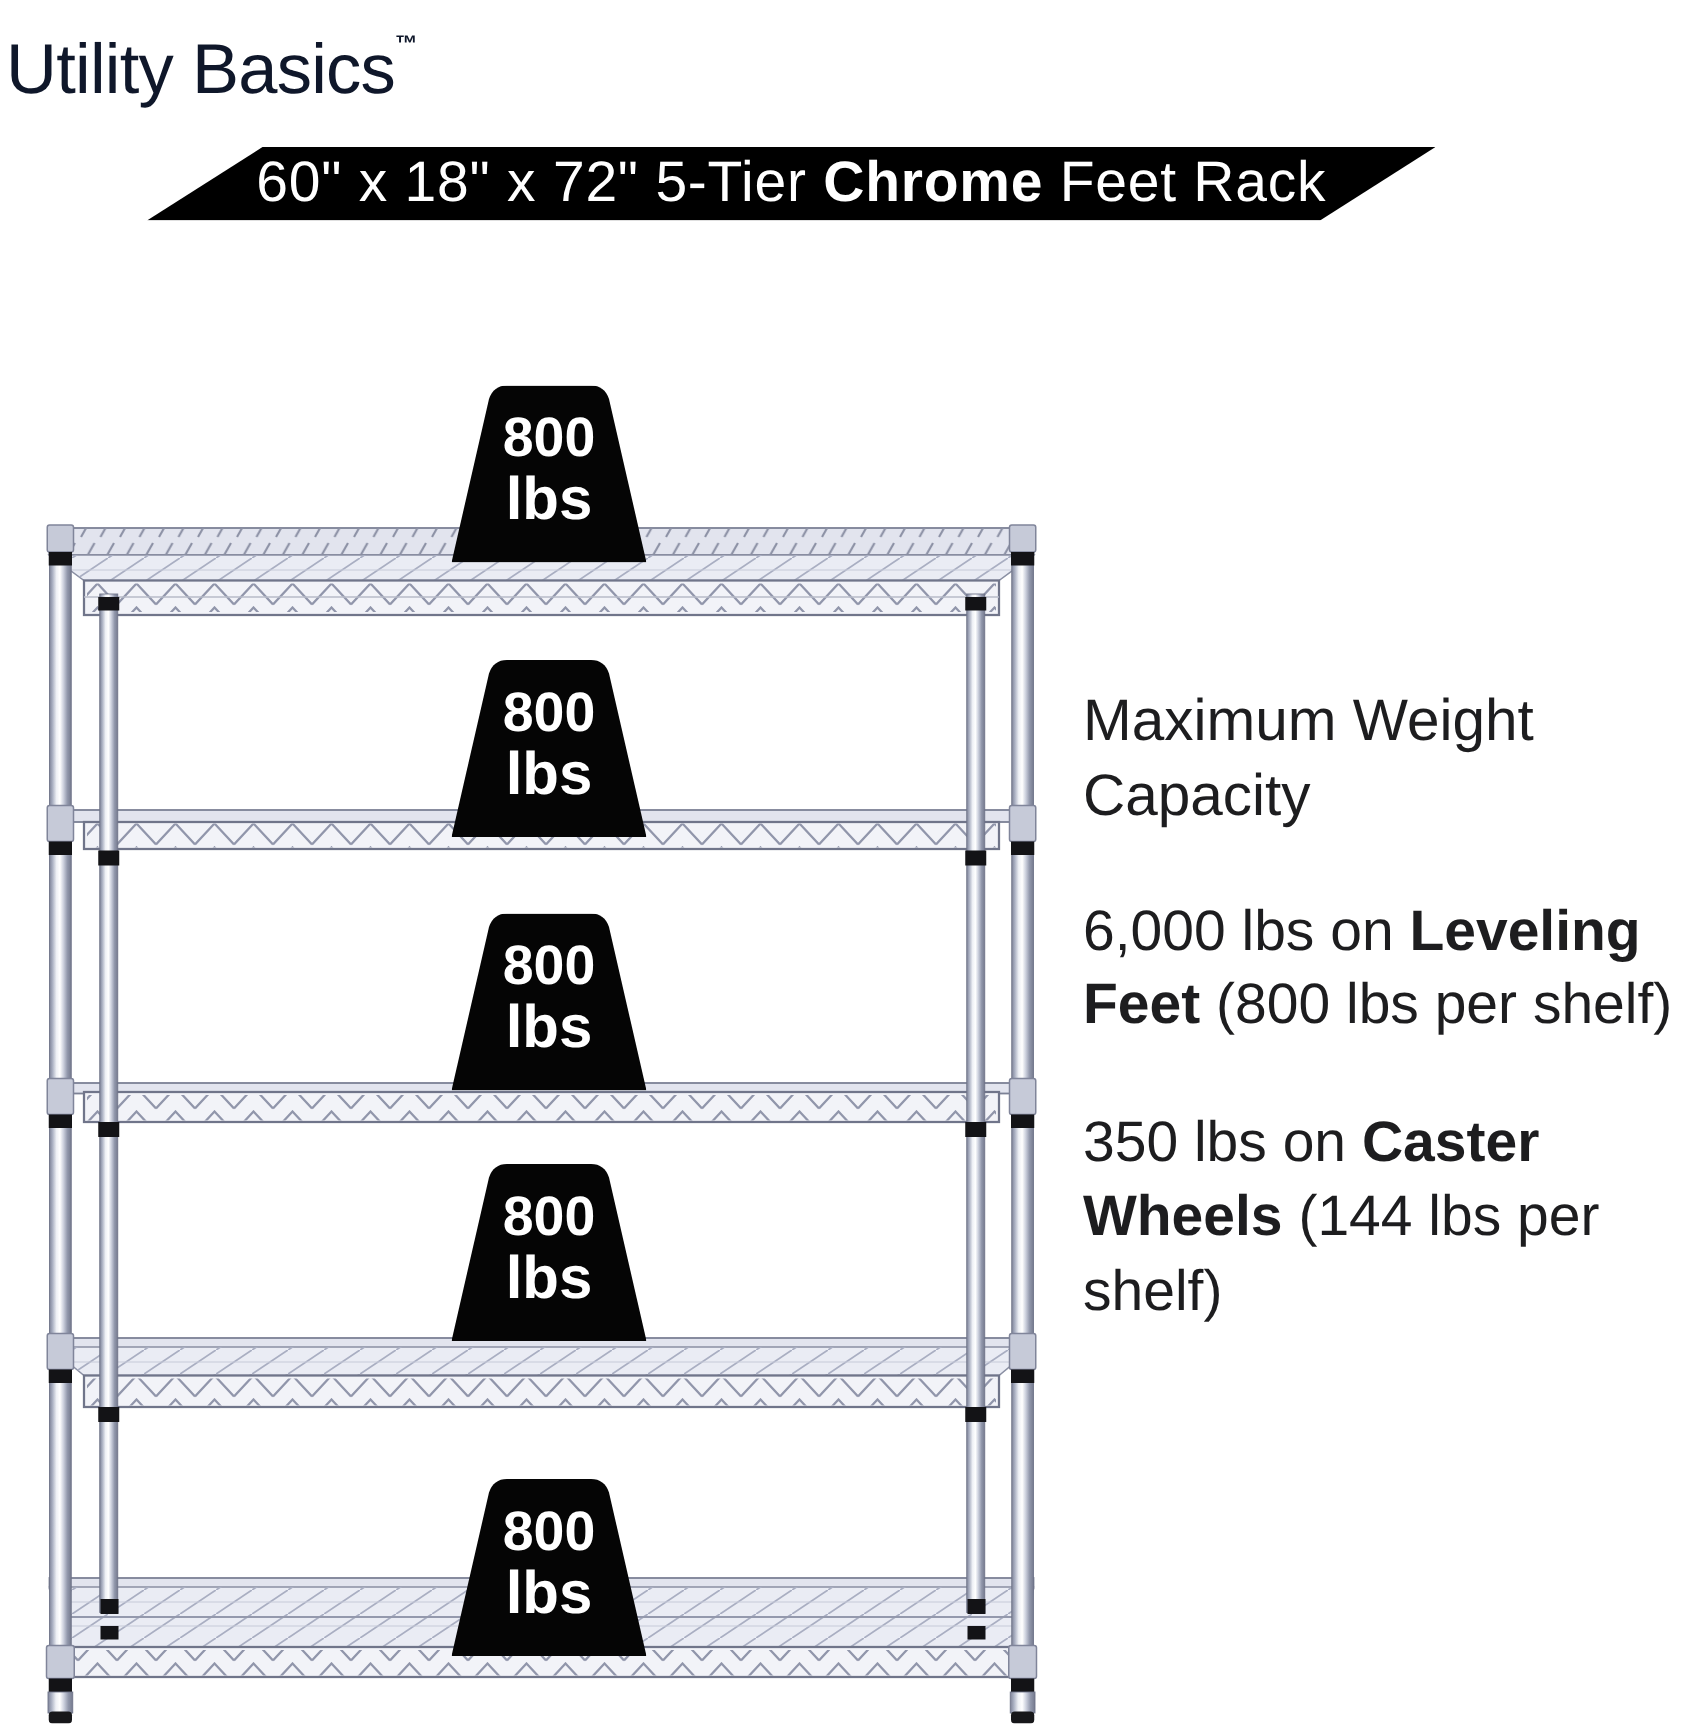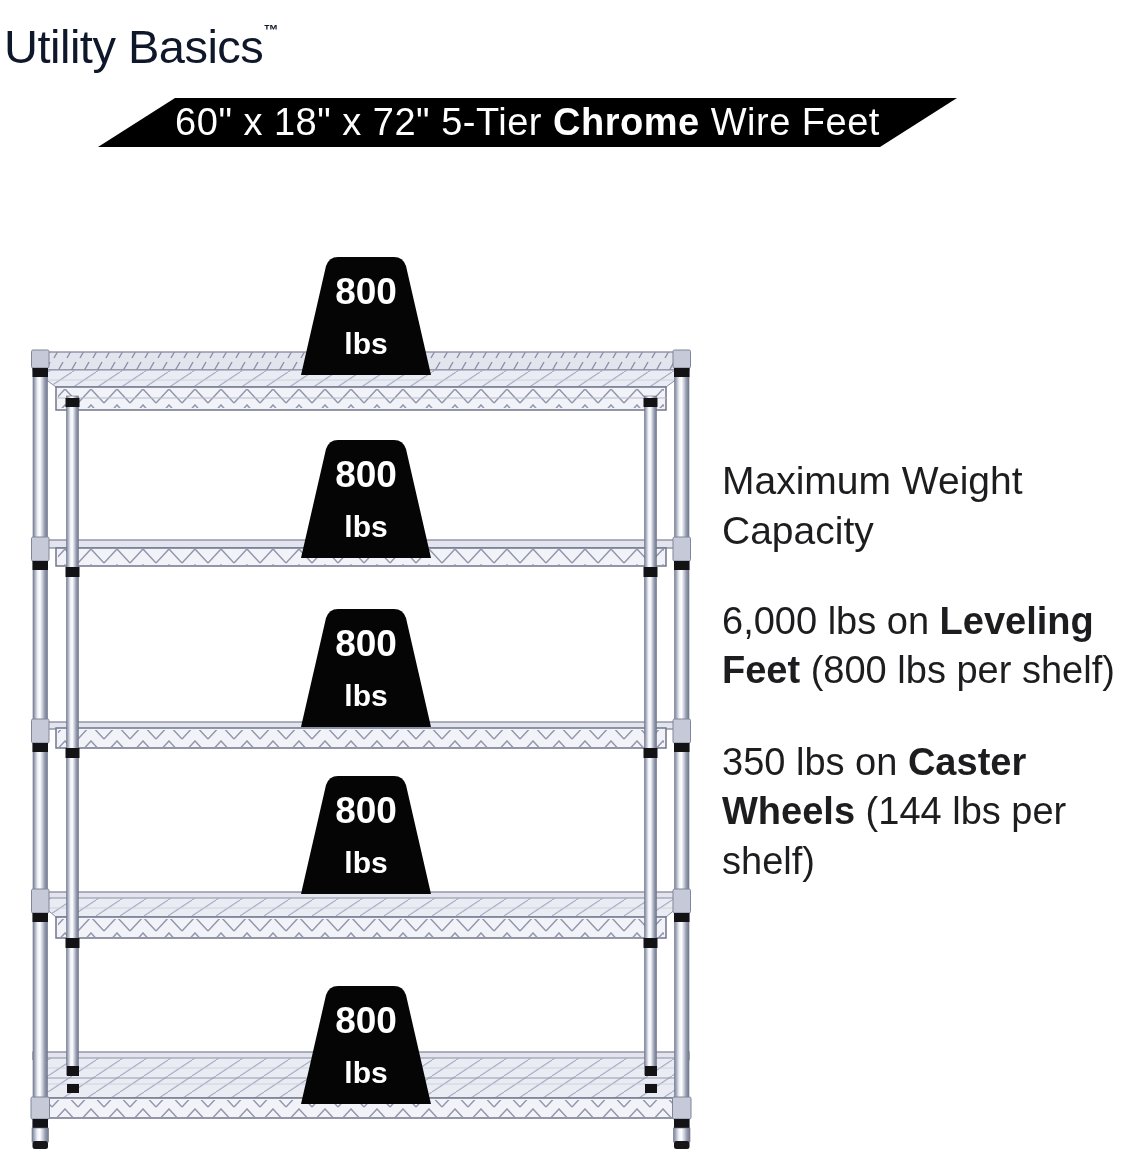--- a/index.html
+++ b/index.html
@@ -25,37 +25,37 @@
   .banner b{font-weight:700;text-align:center;}
   
   .rack{position:absolute;left:0;top:340px;width:710px;height:812px;}
   
   .weight{
     position:absolute;left:301px;width:130px;height:118px;background:#050505;
     clip-path:path("M0 118 L25 9 Q28 0 37 0 L93 0 Q102 0 105 9 L130 118 Z");
     color:#ffffff;text-align:center;z-index:3;
   }
   .weight .val{display:block;margin-top:15px;font-size:37px;font-weight:700;line-height:40px;}
-  .weight .unit{display:block;margin-top:15px;font-size:30px;font-weight:700;line-height:34px;}
+  .weight .unit{display:block;margin-top:4px;font-size:40px;font-weight:700;line-height:34px;}
   .w1{top:257px}.w2{top:440px}.w3{top:609px}.w4{top:776px}.w5{top:986px}
   
   .info{position:absolute;left:722px;top:456px;width:404px;color:#1d1d1f;}
   .info h2{margin:0;font-size:39px;font-weight:400;line-height:1.27;}
   .info p{margin:42px 0 0 0;font-size:38px;font-weight:400;line-height:1.3;}
   .info p b{font-weight:700;}
 </style>
 </head>
 <body>
 
 <div class="brand">
   <span>Utility Basics</span><sup>™</sup>
 </div>
 
 <div class="banner">
-  <span>60" x 18" x 72" 5-Tier </span><b>Chrome</b><span> Wire Feet</span>
+  <span>60" x 18" x 72" 5-Tier </span><b>Chrome</b><span> Feet Rack</span>
 </div>
 
 <svg class="rack" viewBox="0 0 710 812" aria-hidden="true">
   <defs>
     <linearGradient id="chrome" x1="0" y1="0" x2="1" y2="0">
       <stop offset="0" stop-color="#7e8398"></stop>
       <stop offset="0.14" stop-color="#aab0c2"></stop>
       <stop offset="0.32" stop-color="#eef0f5"></stop>
       <stop offset="0.48" stop-color="#ffffff"></stop>
       <stop offset="0.64" stop-color="#cdd1de"></stop>

